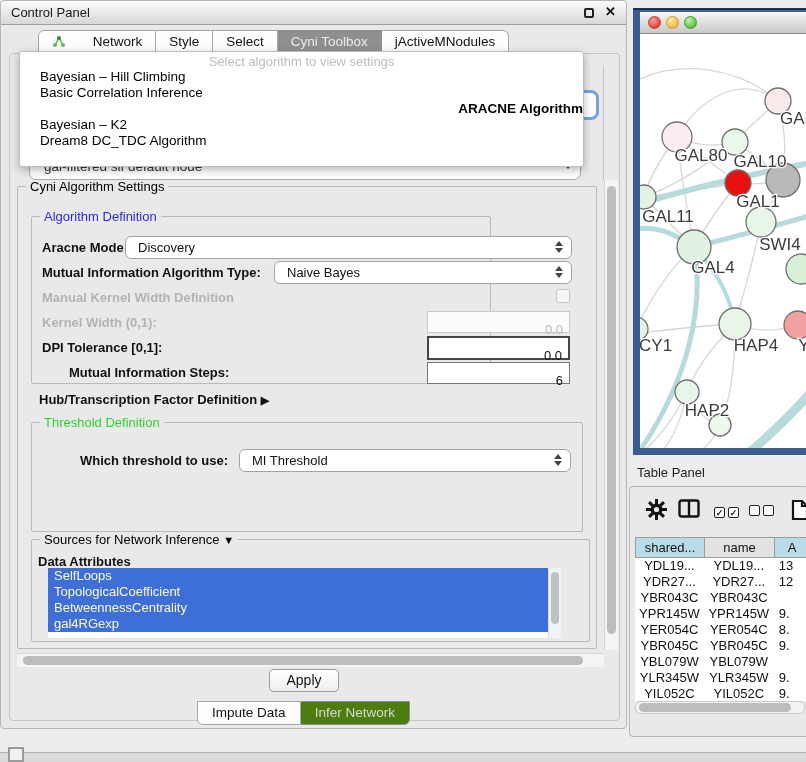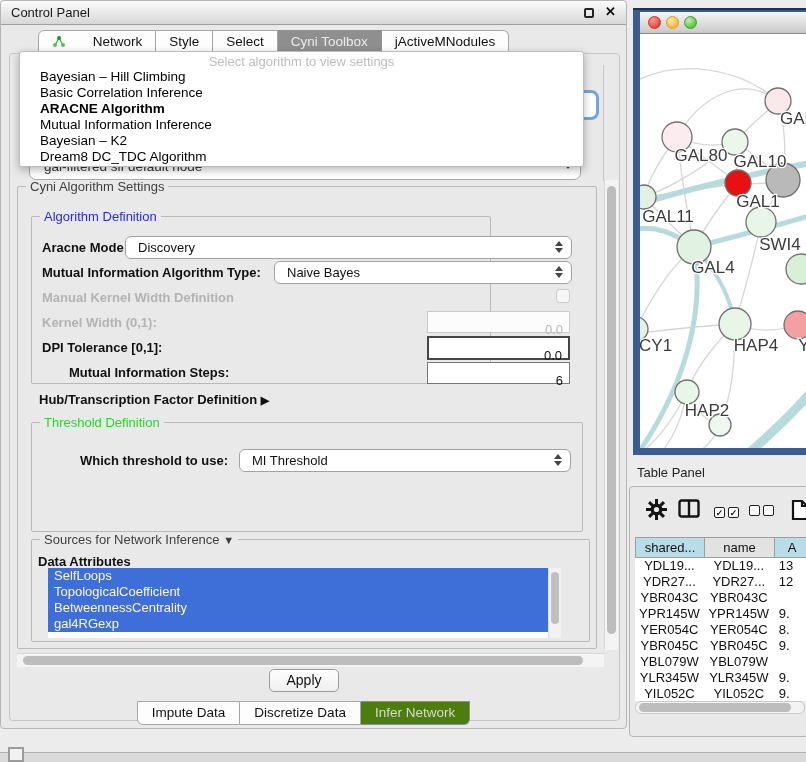--- a/index.html
+++ b/index.html
@@ -37,36 +37,36 @@
     font-size:13.5px; color:#333; line-height:28px; padding-left:14px; }
   .bg-vline { position:absolute; left:602px; top:64px; height:116px; width:0;
     border-left:1px solid #c6c6c6; z-index:1; }
 
   
   .algo-popup { position:absolute; left:18px; top:50px; width:565px; height:116px;
     background:#fff; border:1px solid #bdbdbd; border-radius:3px; z-index:10;
     box-shadow:0 3px 8px rgba(0,0,0,.28); }
   .algo-hint { text-align:center; color:#bdbdbd; font-size:13px; padding-top:2px; }
   .popup-item { font-size:13.5px; color:#000; height:16px; line-height:16px; padding-left:20px; }
-  .popup-item.bold { font-weight:bold; }
+  .popup-item.bold { font-weight:bold;text-align:right; }
 
   
   .settings-scroll { position:absolute; left:14px; top:178px; width:604px; height:492px; }
   .vsb { position:absolute; left:589px; top:1px; width:14px; height:470px;
     background:#f4f4f4; border-left:1px solid #d6d6d6; }
   .vsb .thumb { position:absolute; left:2px; top:6px; width:9px; height:448px;
     background:#bdbdbd; border-radius:5px; }
   .hsb { position:absolute; left:2px; top:474px; width:587px; height:14px;
     background:#f4f4f4; border-top:1px solid #d6d6d6; }
   .hsb .thumb { position:absolute; left:6px; top:2px; width:560px; height:9px;
     background:#bdbdbd; border-radius:5px; }
 
   .groupbox { position:absolute; border:1px solid #b9b9b9; border-radius:2px; }
   .gb-title { position:absolute; top:-8px; left:8px; background:#e9e9e9; padding:0 4px;
-    font-size:13px; color:#404040; white-space:nowrap; }
+    font-size:13px; color:#000000; white-space:nowrap; }
   .gb-title.blue { color:#2a2ae2; }
   .gb-title.green { color:#2fd32f; }
 
   .lbl { position:absolute; font-size:13px; font-weight:bold; color:#111; white-space:nowrap; }
   .lbl.disabled { color:#b3b3b3; }
 
   .combo { position:absolute; background:#fff; border:1px solid #a3a3a3; border-radius:6px;
     font-size:13px; color:#111; line-height:21px; padding-left:12px; }
   .spin { position:absolute; right:7px; top:4px; width:9px; }
   .spin i { display:block; width:0; height:0; border-left:4px solid transparent;
@@ -202,21 +202,20 @@
           <i class="dn"></i>
         </span>
     </div>
 
     <div class="algo-popup">
       <div class="algo-hint">Select algorithm to view settings</div>
       <div id="popup-list">
           <div class="popup-item">Bayesian – Hill Climbing</div>
           <div class="popup-item">Basic Correlation Inference</div>
           <div class="popup-item bold">ARACNE Algorithm</div>
-          <div class="popup-item">Mutual Information Inference</div>
           <div class="popup-item">Bayesian – K2</div>
           <div class="popup-item">Dream8 DC_TDC Algorithm</div>
         </div>
     </div>
 
     <div class="settings-scroll">
 
       <div class="groupbox" style="left:2px; top:7px; width:580px; height:463px;">
         <span class="gb-title">Cyni Algorithm Settings</span>
       </div>
@@ -302,21 +301,20 @@
         </div>
       <div class="hsb">
           <div class="thumb"></div>
         </div>
     </div>
 
     <div class="apply-btn">Apply</div>
 
     <div class="bottom-tabs">
       <div class="btab">Impute Data</div>
-      <div class="btab">Discretize Data</div>
       <div class="btab selected">Infer Network</div>
     </div>
   </div>
 
   <div id="network-window">
     <div class="net-titlebar">
       <span class="tl red"></span>
       <span class="tl yellow"></span>
       <span class="tl green"></span>
     </div>

